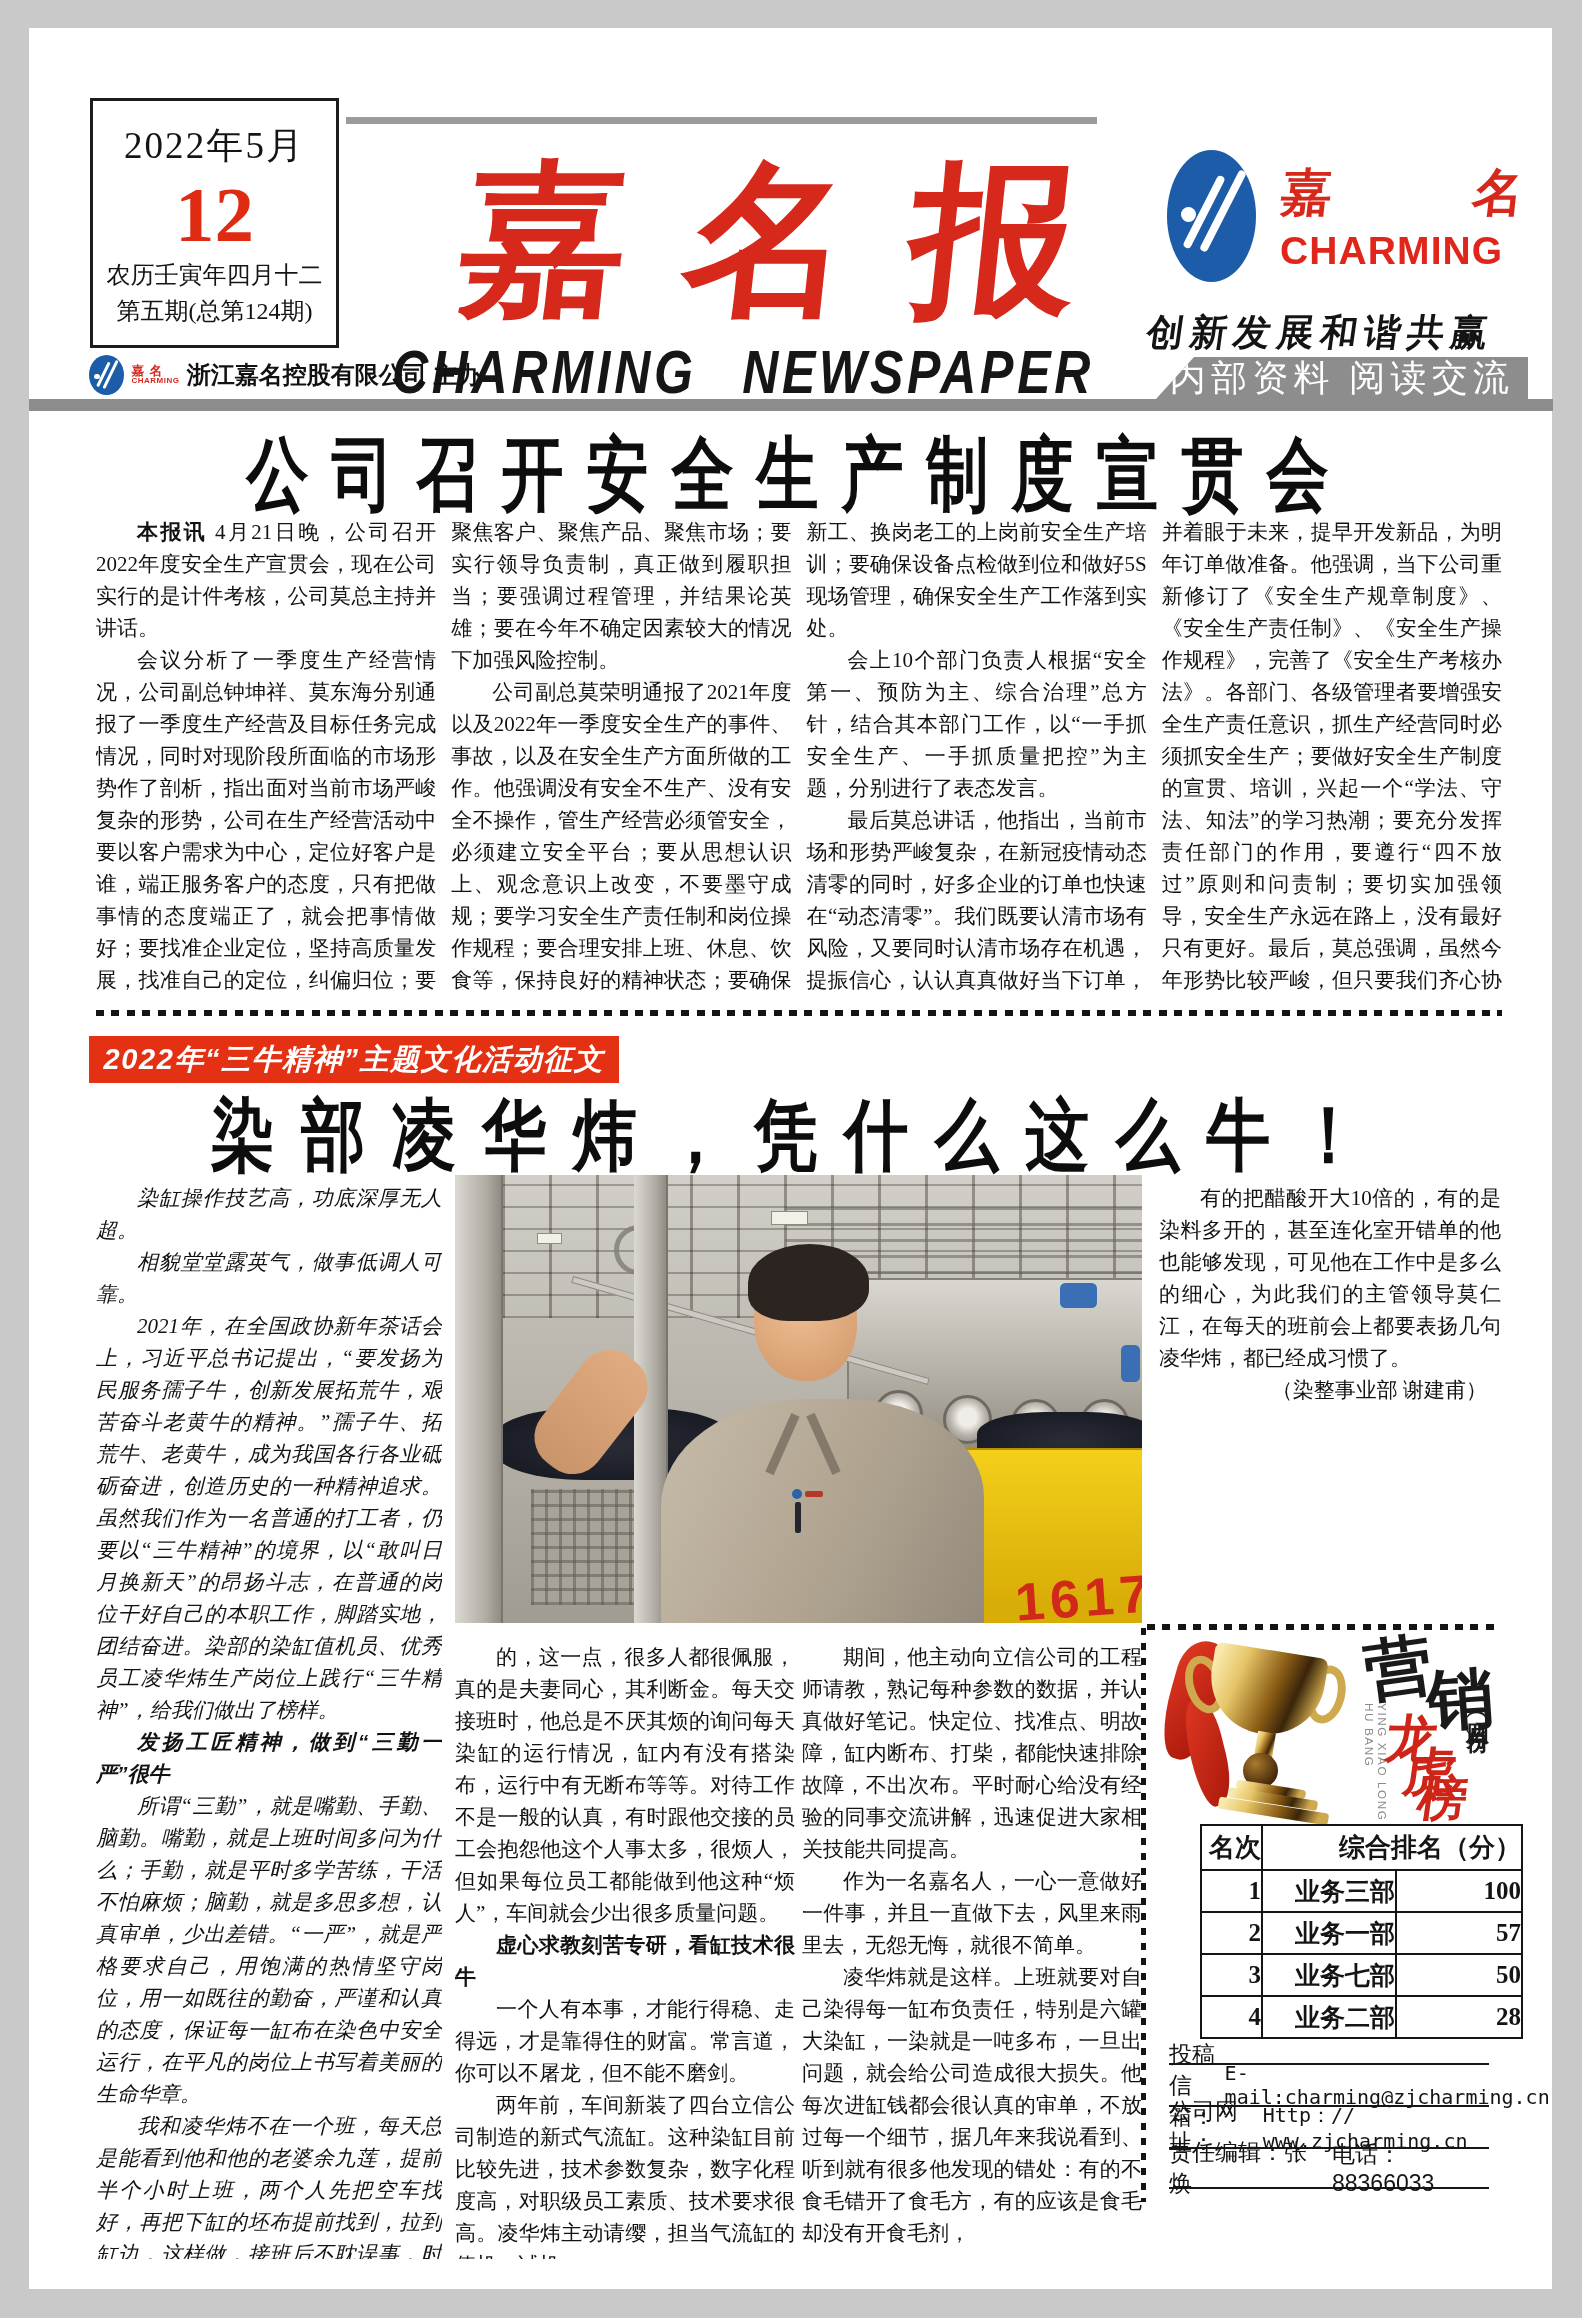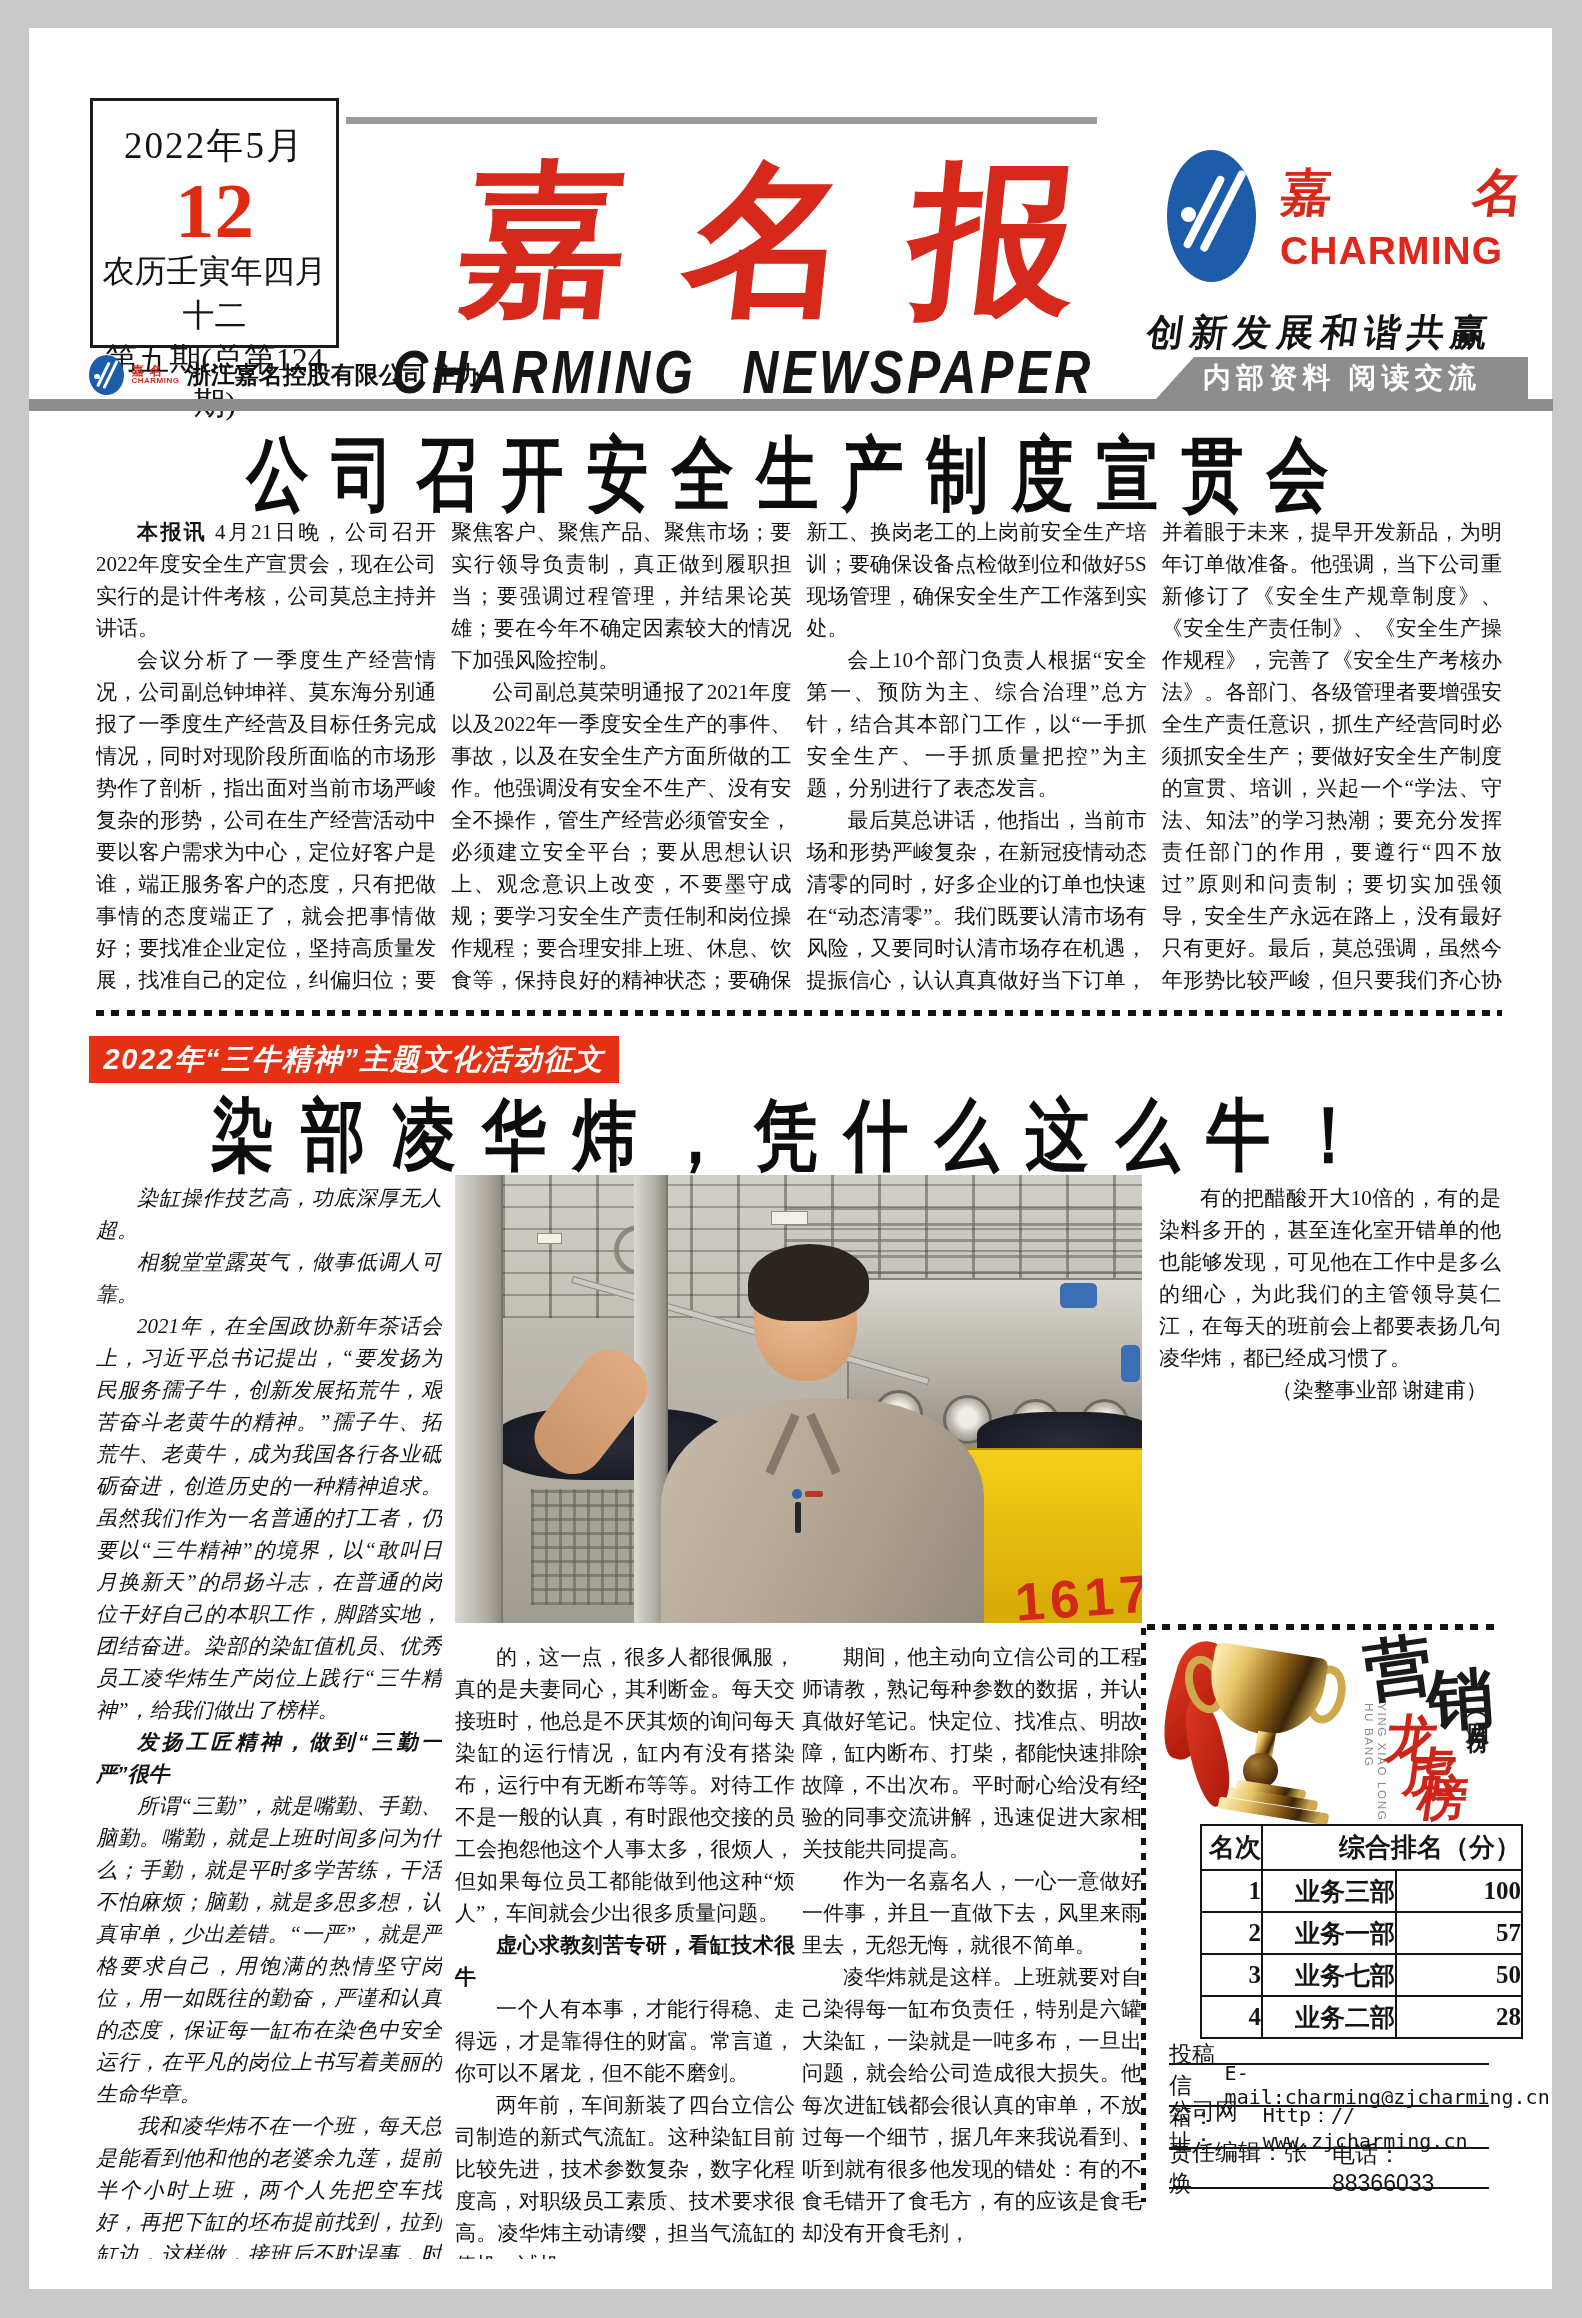--- a/index.html
+++ b/index.html
@@ -6,40 +6,40 @@
   body { width:1583px; height:2319px; position:relative; background:#ffffff;
          font-family:"Liberation Serif","DejaVu Serif",serif; color:#141414; }
   
   .frame { position:absolute; background:#c9c9ca; }
   
   .date-box { position:absolute; left:90px; top:98px; width:249px; height:250px;
     border:3.2px solid #1c1c1c; display:flex; flex-direction:column; align-items:center;
     justify-content:space-between; padding:20px 5.3px 18px; text-align:center; }
   .date-line { font-size:37px; letter-spacing:2.1px; }
   .date-day { font-size:79px; font-weight:bold; color:#e02b13; line-height:1; }
-  .date-small { font-size:32px; }
+  .date-small { font-size:24px; }
   .gray-line-top { position:absolute; left:346px; top:117px; width:751px; height:7px; background:#9b9b9b; }
   .masthead { position:absolute; left:435px; top:121px; width:727px; text-align:center;
     color:#d7281c; font-weight:bold; font-size:166px; line-height:1.45; letter-spacing:59px;
     transform:skewX(-6deg); white-space:nowrap; }
   .masthead-en { position:absolute; left:392px; top:337px; width:679px; font-family:"Liberation Sans","DejaVu Sans",sans-serif;
     font-weight:900; font-style:italic; font-size:50px; letter-spacing:3.7px; word-spacing:28px;
     transform:scaleY(1.22); transform-origin:top left; color:#161616; white-space:nowrap; }
   .publisher-row { position:absolute; left:89px; top:352px; height:46px; display:flex; align-items:center; gap:7.4px; }
   .mini-ellipse { width:35px; height:40px; background:#1c5ca8; border-radius:50%; position:relative; overflow:hidden; flex:none; }
   .mini-ellipse .s1 { position:absolute; left:12.7px; top:6.4px; width:3.2px; height:26.5px; background:#fff; transform:rotate(26deg); border-radius:1.6px; }
   .mini-ellipse .s2 { position:absolute; left:20px; top:4.2px; width:3.2px; height:31px; background:#fff; transform:rotate(26deg); border-radius:1.6px; }
   .mini-ellipse .dt { position:absolute; left:5.3px; top:19px; width:5.3px; height:5.3px; background:#fff; border-radius:50%; }
   .mini-logo-text { display:flex; flex-direction:column; line-height:1; color:#d7281c; font-weight:bold; }
   .mini-cn { font-size:12.7px; letter-spacing:5.3px; }
   .mini-en { font-size:8px; font-family:"Liberation Sans",sans-serif; letter-spacing:0.5px; }
   .publisher { font-family:"Liberation Sans","DejaVu Sans",sans-serif; font-weight:bold; font-size:24px; color:#111; }
   .tag-band { position:absolute; left:1156px; top:357px; width:372px; height:42px; background:#8d8d8d;
     clip-path:polygon(38px 0,100% 0,100% 100%,0 100%); display:flex; align-items:center; justify-content:center; }
-  .tag-band span { color:#fff; font-size:28px; font-weight:bold; letter-spacing:5.3px; }
+  .tag-band span { color:#fff; font-size:36px; font-weight:normal; letter-spacing:5.3px; }
   .gray-bar { position:absolute; left:29px; top:399px; width:1524px; height:11.7px; background:#8d8d8d; }
   
   .logo-ellipse { position:absolute; left:1167px; top:150px; width:89px; height:132px; background:#1c5ca8; border-radius:50%; overflow:hidden; }
   .logo-ellipse .s1 { position:absolute; left:33px; top:22px; width:8px; height:80px; background:#fff; transform:rotate(27deg); border-radius:4.2px; }
   .logo-ellipse .s2 { position:absolute; left:52px; top:16px; width:8px; height:90px; background:#fff; transform:rotate(27deg); border-radius:4.2px; }
   .logo-ellipse .dt { position:absolute; left:14px; top:57px; width:15px; height:15px; background:#fff; border-radius:50%; }
   .logo-cn { position:absolute; left:1281px; top:159px; color:#d7281c; font-weight:bold; font-size:51px; letter-spacing:64px; white-space:nowrap; transform:skewX(-6deg); }
   .logo-en { position:absolute; left:1280px; top:229px; color:#e0261a; font-family:"Liberation Sans",sans-serif; font-weight:900; font-size:39px; letter-spacing:1.1px; white-space:nowrap; }
   .logo-slogan { position:absolute; left:1147px; top:308px; width:350px; color:#141414; font-weight:bold;
     font-size:37px; letter-spacing:6.4px; transform:skewX(-8deg); white-space:nowrap; }

